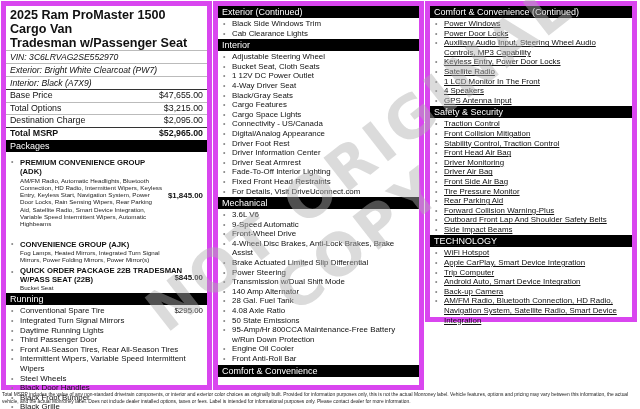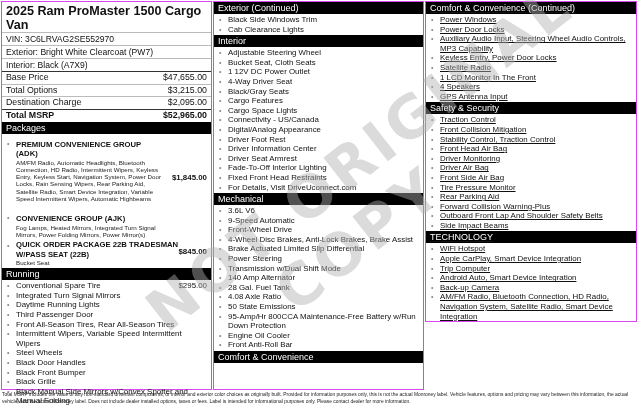--- a/index.html
+++ b/index.html
@@ -1,25 +1,25 @@
 <!DOCTYPE html>
 <html><head>
   <meta charset="utf-8">
   <style>
     * { box-sizing: border-box; margin: 0; padding: 0; }
     html, body { width: 640px; height: 409px; overflow: hidden; background: #ffffff; }
     body { font-family: "Liberation Sans", sans-serif; color: #111; position: relative; }
     .page { position: absolute; left: 0; top: 0; width: 640px; height: 409px; }
-    .col { position: absolute; top: 1px; border: 1px solid #d946ef; background: #fff; }
+    .col { position: absolute; top: 1px; border: 5px solid #d946ef; background: #fff; }
     .col1 { left: 1px; width: 211px; height: 389px; }
     .col2 { left: 213px; width: 211px; height: 389px; }
     .col3 { left: 425px; width: 212px; height: 321px; text-decoration: underline; }
 
     .title { font-size: 12.6px; font-weight: bold; line-height: 14px; padding: 2px 4px 0 4px; color: #111; }
-    .meta { font-size: 8.6px; line-height: 12px; padding: 0 4px; border-top: 1px solid #bbb; }
+    .meta { font-size: 8.6px; line-height: 12px; padding: 0 4px; border-top: 1px solid #bbb; font-style: italic; }
     .meta:first-of-type { border-top: none; }
     .price-row { display: flex; justify-content: space-between; font-size: 8.8px; line-height: 11.5px; padding: 0 4px; border-top: 1px solid #bbb; text-align: center; }
     .price-row.total { font-weight: bold; border-top: 1px solid #333; }
 
     .sec-head { background: #000; color: #fff; font-size: 9px; line-height: 12px; height: 12px; padding: 0 4px; }
     .list { list-style: none; padding: 1px 0 1px 0; }
     .list li { position: relative; font-size: 7.9px; line-height: 9.6px; padding: 0 4px 0 14px; color: #111; }
     .list li::before { content: "•"; position: absolute; left: 5px; top: 0; color: #888; font-size: 7px; }
     .list li .price { position: absolute; right: 4px; top: 0; }
     .list li.haspx { padding-right: 48px; }
@@ -36,20 +36,21 @@
     .watermark .wm-line { font-family: "DejaVu Sans", sans-serif; font-weight: bold; font-size: 58px; color: rgba(175,175,175,0.45); letter-spacing: 4px; text-align: center; line-height: 64px; white-space: nowrap; }
   </style>
 </head>
 <body>
 
 <div class="page">
 
   <div class="col col1">
     <div class="title">
       <div>2025 Ram ProMaster 1500 Cargo Van</div>
+      <div>Tradesman w/Passenger Seat</div>
     </div>
     <div class="meta">VIN: 3C6LRVAG2SE552970</div>
     <div class="meta" style="border-top:1px solid #bbb">Exterior: Bright White Clearcoat (PW7)</div>
     <div class="meta" style="border-top:1px solid #bbb">Interior: Black (A7X9)</div>
 
     <div>
       <div class="price-row" style="border-top:1px solid #333">
         <span>Base Price</span>
         <span>$47,655.00</span>
       </div>

